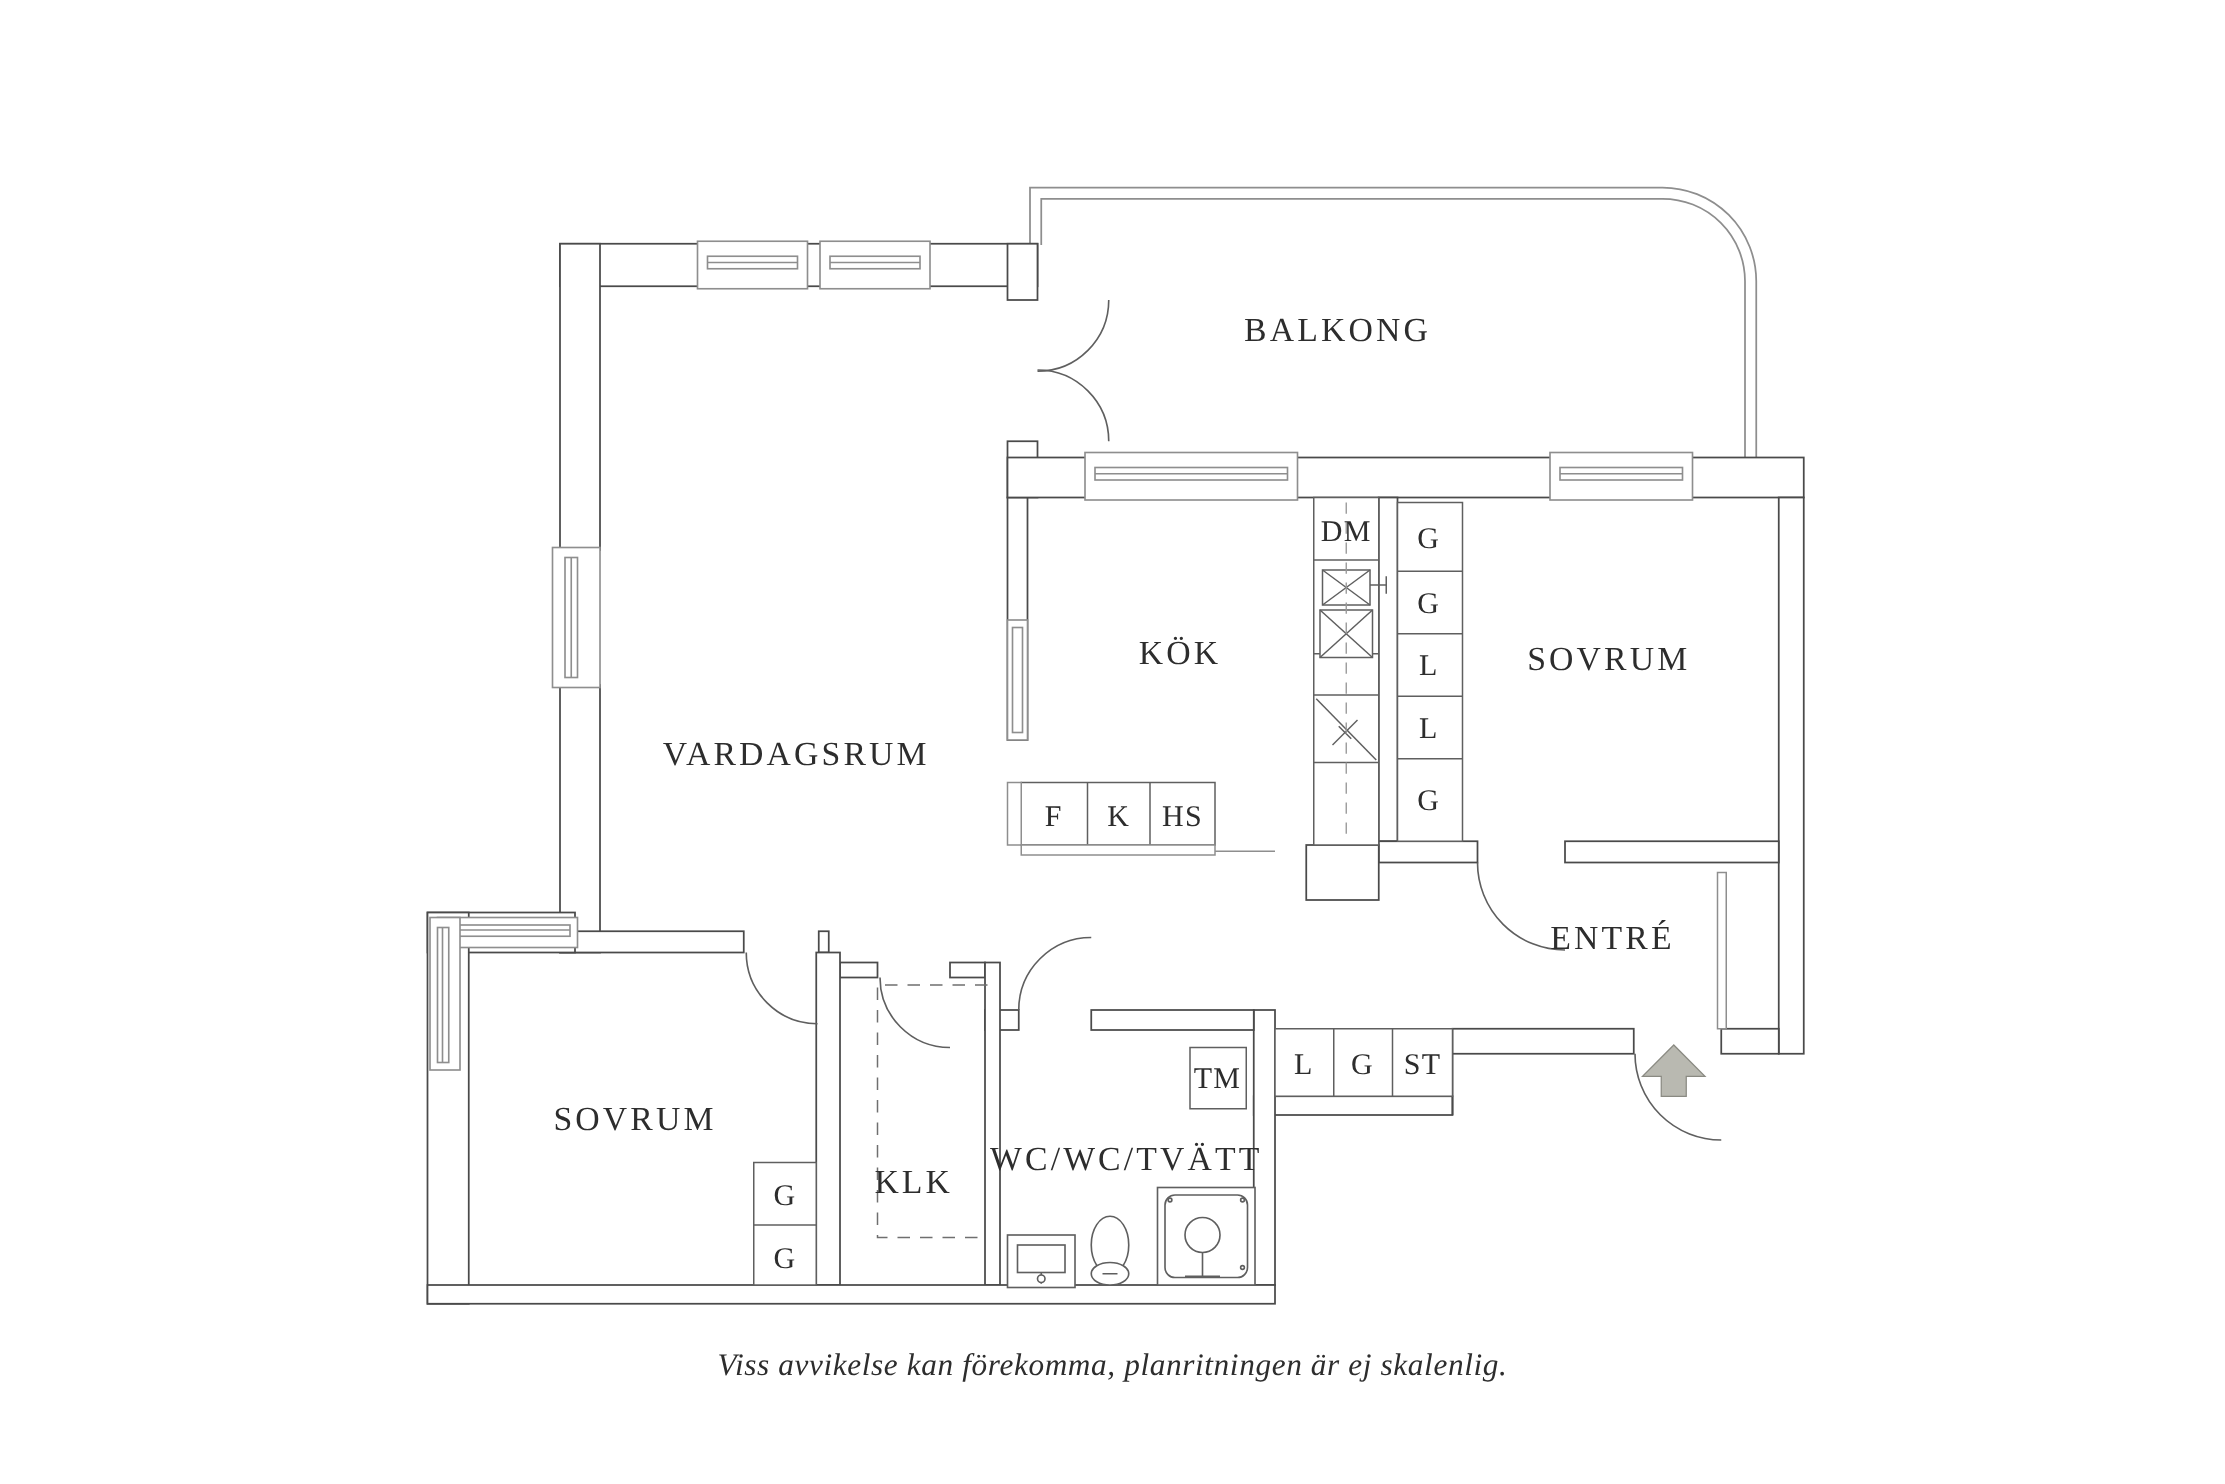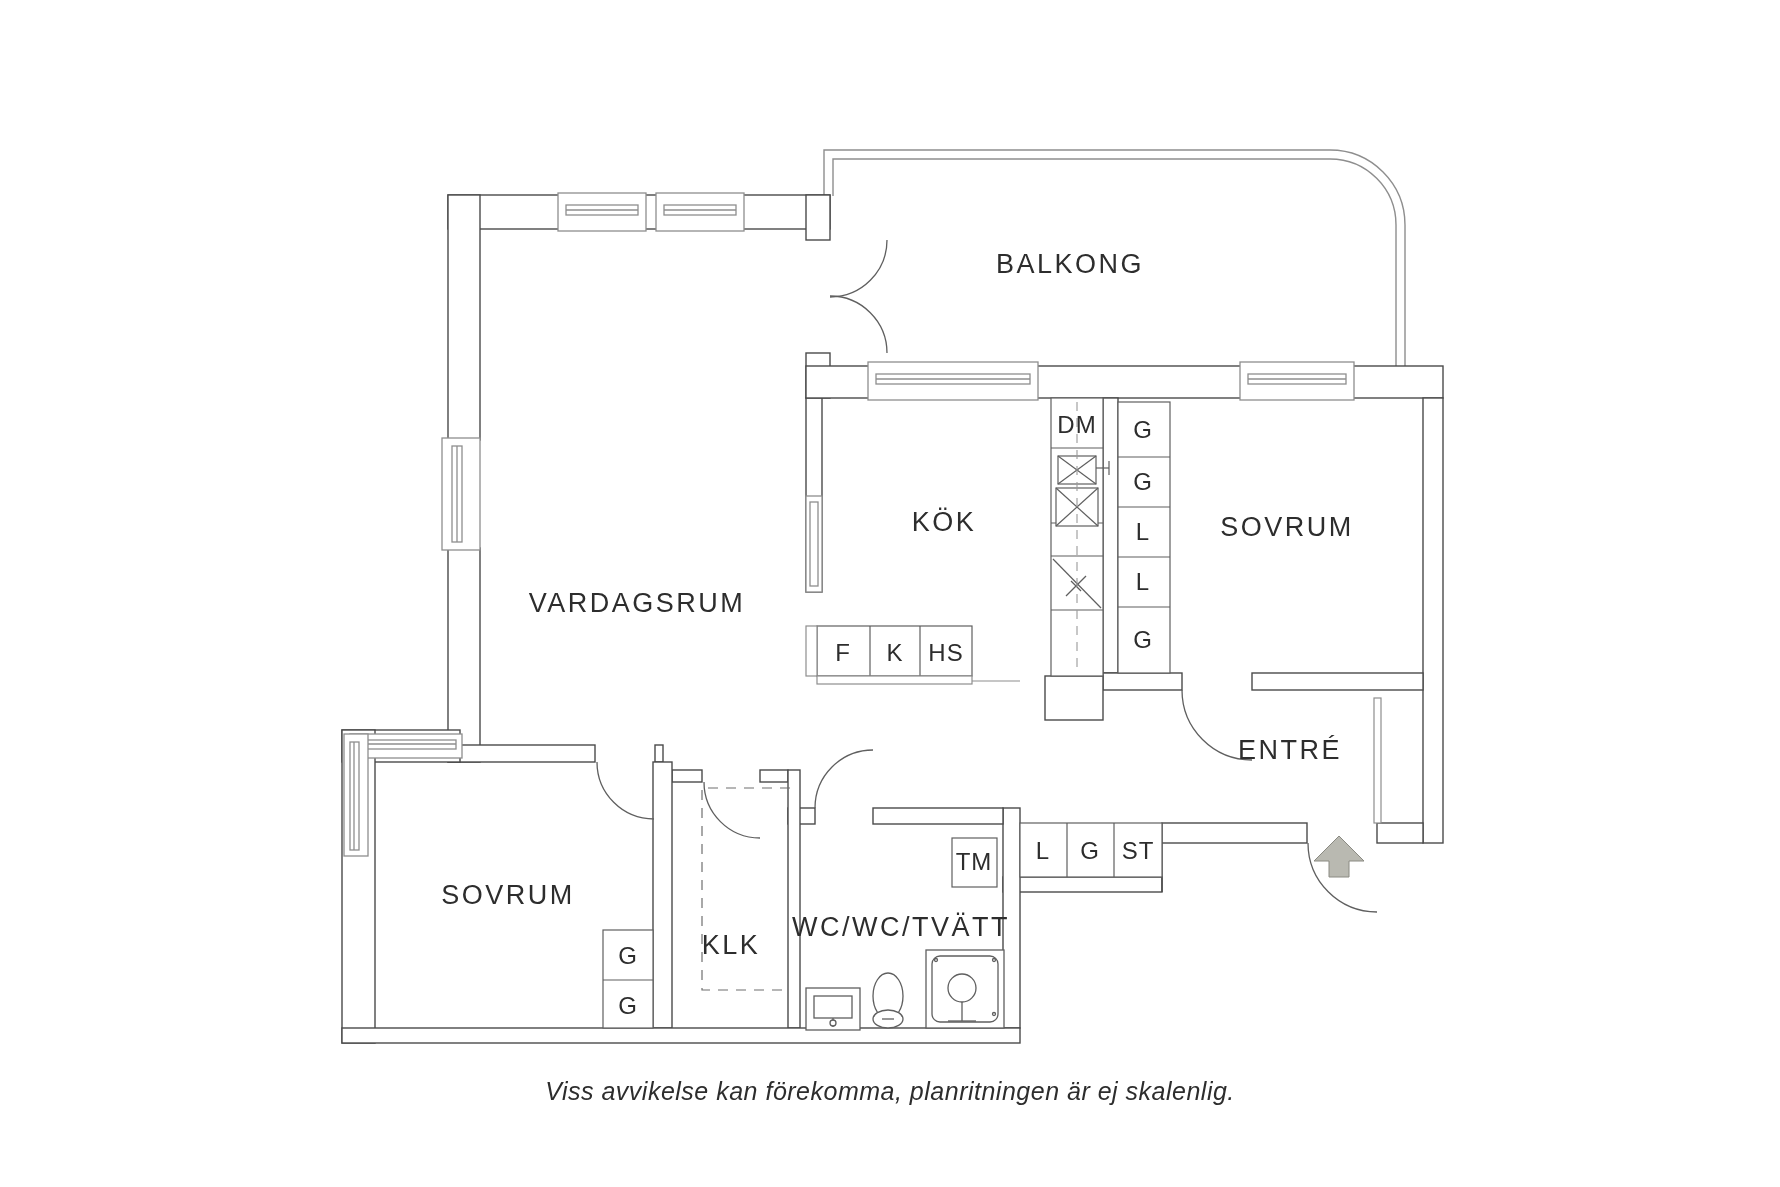--- a/index.html
+++ b/index.html
@@ -1,17 +1,17 @@
 <!DOCTYPE html>
 <html><head>
 <meta charset="utf-8">
 <style>
   html,body{margin:0;padding:0;background:#ffffff;}
   .page{position:relative;width:1780px;height:1187px;background:#ffffff;overflow:hidden;
-        font-family:Liberation Sans, sans-serif;}
+        font-family:Liberation Serif, serif;}
   svg{position:absolute;left:0;top:0;}
   text{fill:#2d2d2d;}
   .room-label{font-size:27px;letter-spacing:2.5px;}
   .small-label{font-size:24px;letter-spacing:1px;}
   .footer-label{font-size:25px;font-style:italic;letter-spacing:0.5px;}
 </style>
 </head>
 <body>
 
 <div class="page">

